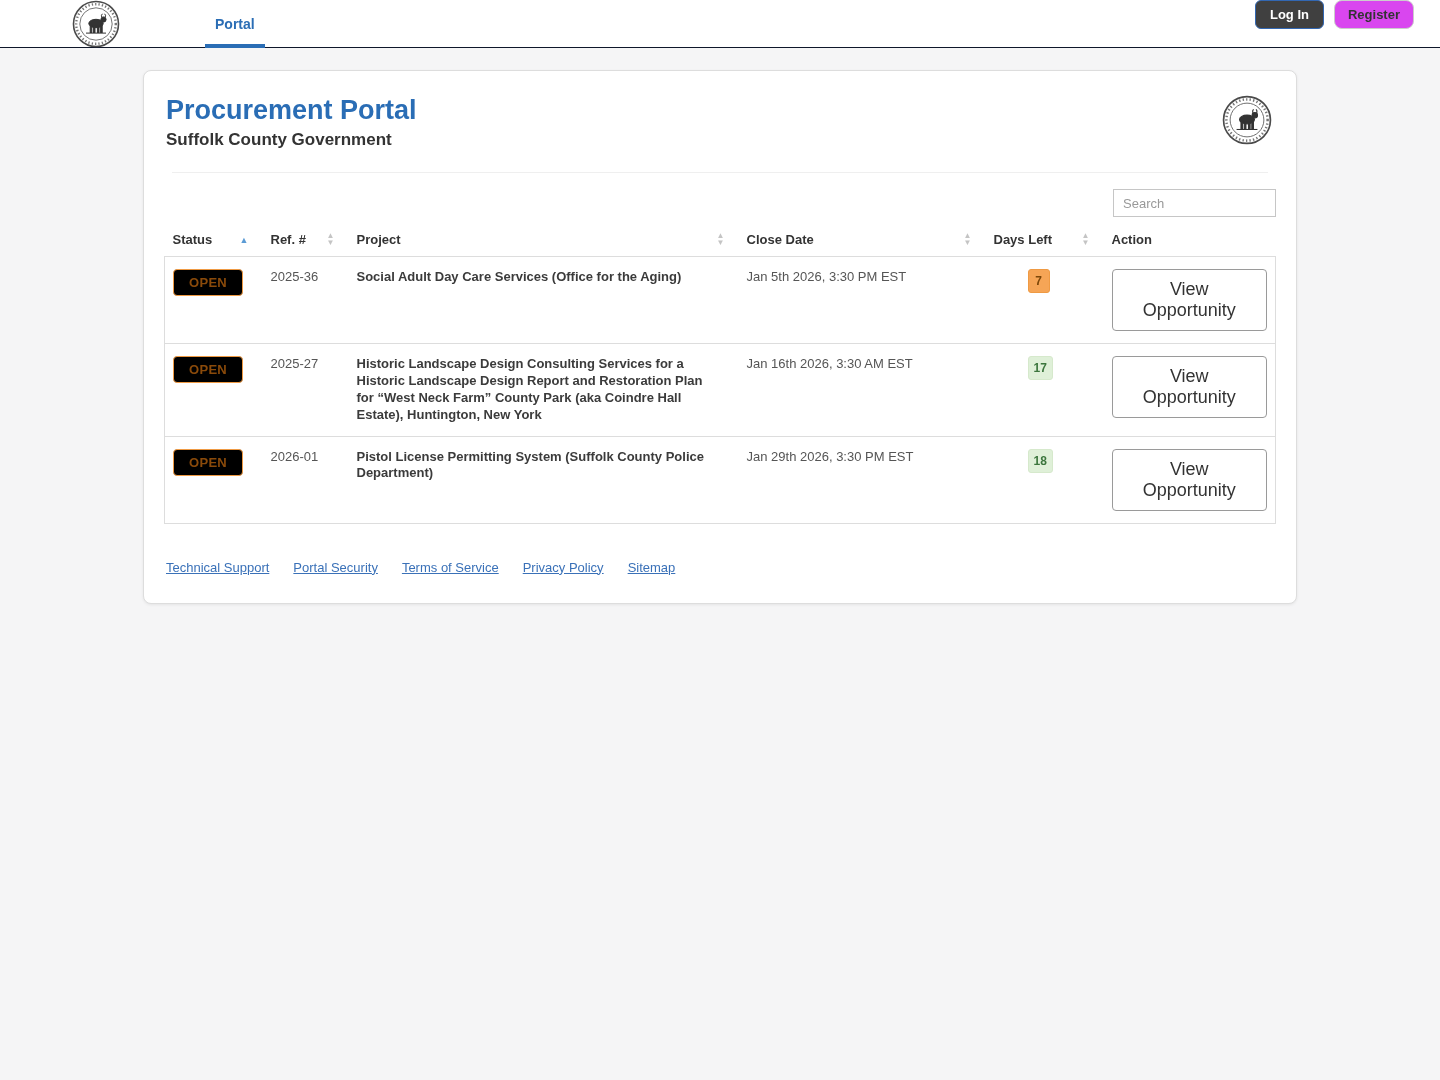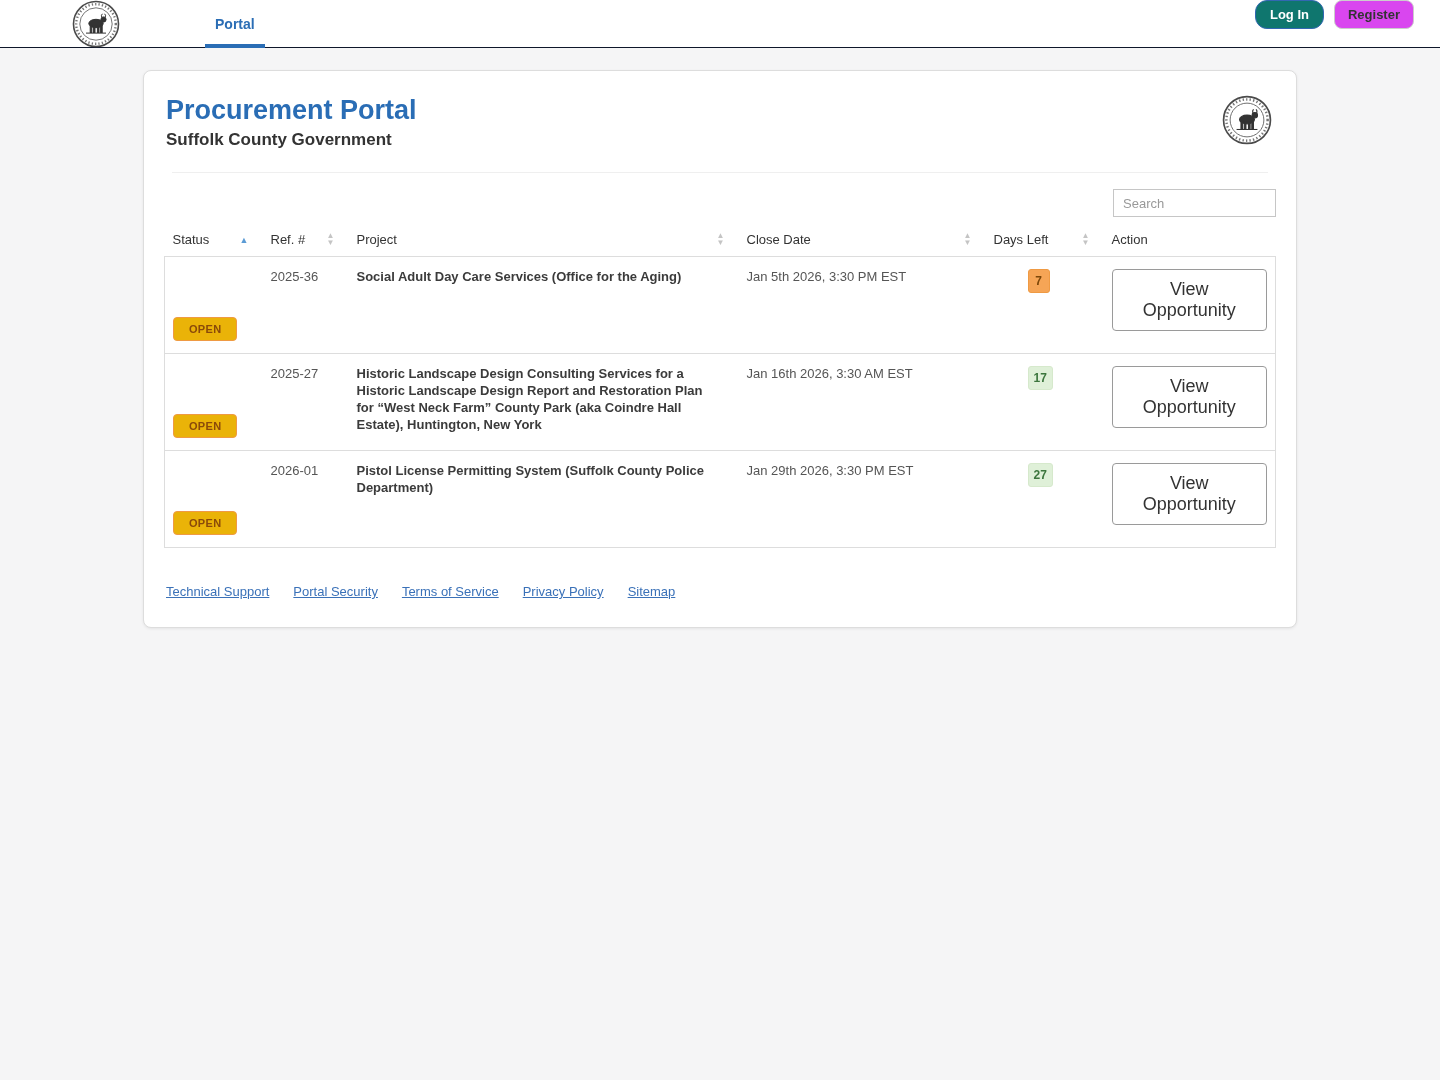--- a/index.html
+++ b/index.html
@@ -28,24 +28,24 @@
     padding: 0 10px;
     font-size: 14px;
     font-weight: bold;
     color: #2a6db5;
     border-bottom: 4px solid #2a6db5;
     padding-top: 4px;
     cursor: pointer;
   }
   .topbar-actions { margin-left: auto; margin-right: 26px; display: flex; gap: 10px; }
   .btn-login {
-    background: #0f766e;
+    background: #404040;
     color: #fff;
     border: 1px solid #3267b2;
-    border-radius: 12px;
+    border-radius: 6px;
     font-size: 13px;
     font-weight: bold;
     padding: 6px 14px;
     cursor: pointer;
     font-family: "Liberation Sans", sans-serif;
   }
   .btn-register {
     background: #d946ef;
     color: #333;
     border: 1px solid #ccc;
@@ -112,21 +112,21 @@
   .col-status { width: 98px; }
   .col-ref    { width: 86px; }
   .col-proj   { width: 390px; }
   .col-close  { width: 247px; }
   .col-days   { width: 118px; }
   .col-action { width: auto; }
 
   thead th {
     text-align: center;
     font-size: 13px;
-    font-weight: normal;
+    font-weight: bold;
     color: #333;
     padding: 9px 8px;
     cursor: pointer;
   }
   .th-inner { display: flex; align-items: center; }
   .sort { margin-left: auto; display: flex; flex-direction: column; line-height: 6px; padding-right: 6px; }
   .sort .up, .sort .dn { font-size: 8px; color: #c4c4c4; height: 7px; }
   .sort-asc { margin-left: auto; padding-right: 6px; font-size: 9px; color: #5b9bd5; }
 
   tbody { border: 1px solid #ddd; }
@@ -136,29 +136,28 @@
     padding: 12px 8px;
     font-size: 13px;
     color: #555;
   }
   tbody tr:first-child td { border-top: 1px solid #ddd; }
   td.cell-project { font-weight: bold; color: #3b3b3b; line-height: 1.3; padding-right: 28px; }
   td.cell-days { padding-left: 42px; }
 
   .badge-open {
     display: inline-block;
-    background: #eab308;
+    background: #000000;
     border: 1px solid #ef9a43;
     color: #8a4a0a;
-    font-size: 11px;
+    font-size: 13px;
     font-weight: bold;
     border-radius: 4px;
     padding: 5px 15px;
     letter-spacing: 0.3px;
-    margin-top: 48px;
   }
   .badge-days {
     display: inline-block;
     min-width: 22px;
     text-align: center;
     font-size: 12px;
     font-weight: bold;
     border-radius: 3px;
     padding: 4px 5px;
   }
@@ -342,21 +341,21 @@
   </tr>
 
   <tr>
     <td>
       <span class="badge-open">OPEN</span>
     </td>
     <td>2026-01</td>
     <td class="cell-project">Pistol License Permitting System (Suffolk County Police Department)</td>
     <td>Jan 29th 2026, 3:30 PM EST</td>
     <td class="cell-days">
-      <span class="badge-days green">27</span>
+      <span class="badge-days green">18</span>
     </td>
     <td>
       <button class="btn-view">View Opportunity</button>
     </td>
   </tr>
 </tbody>
   </table>
 
   <div class="card-footer" id="footer-links">
       <a class="footer-link" href="#">Technical Support</a>

